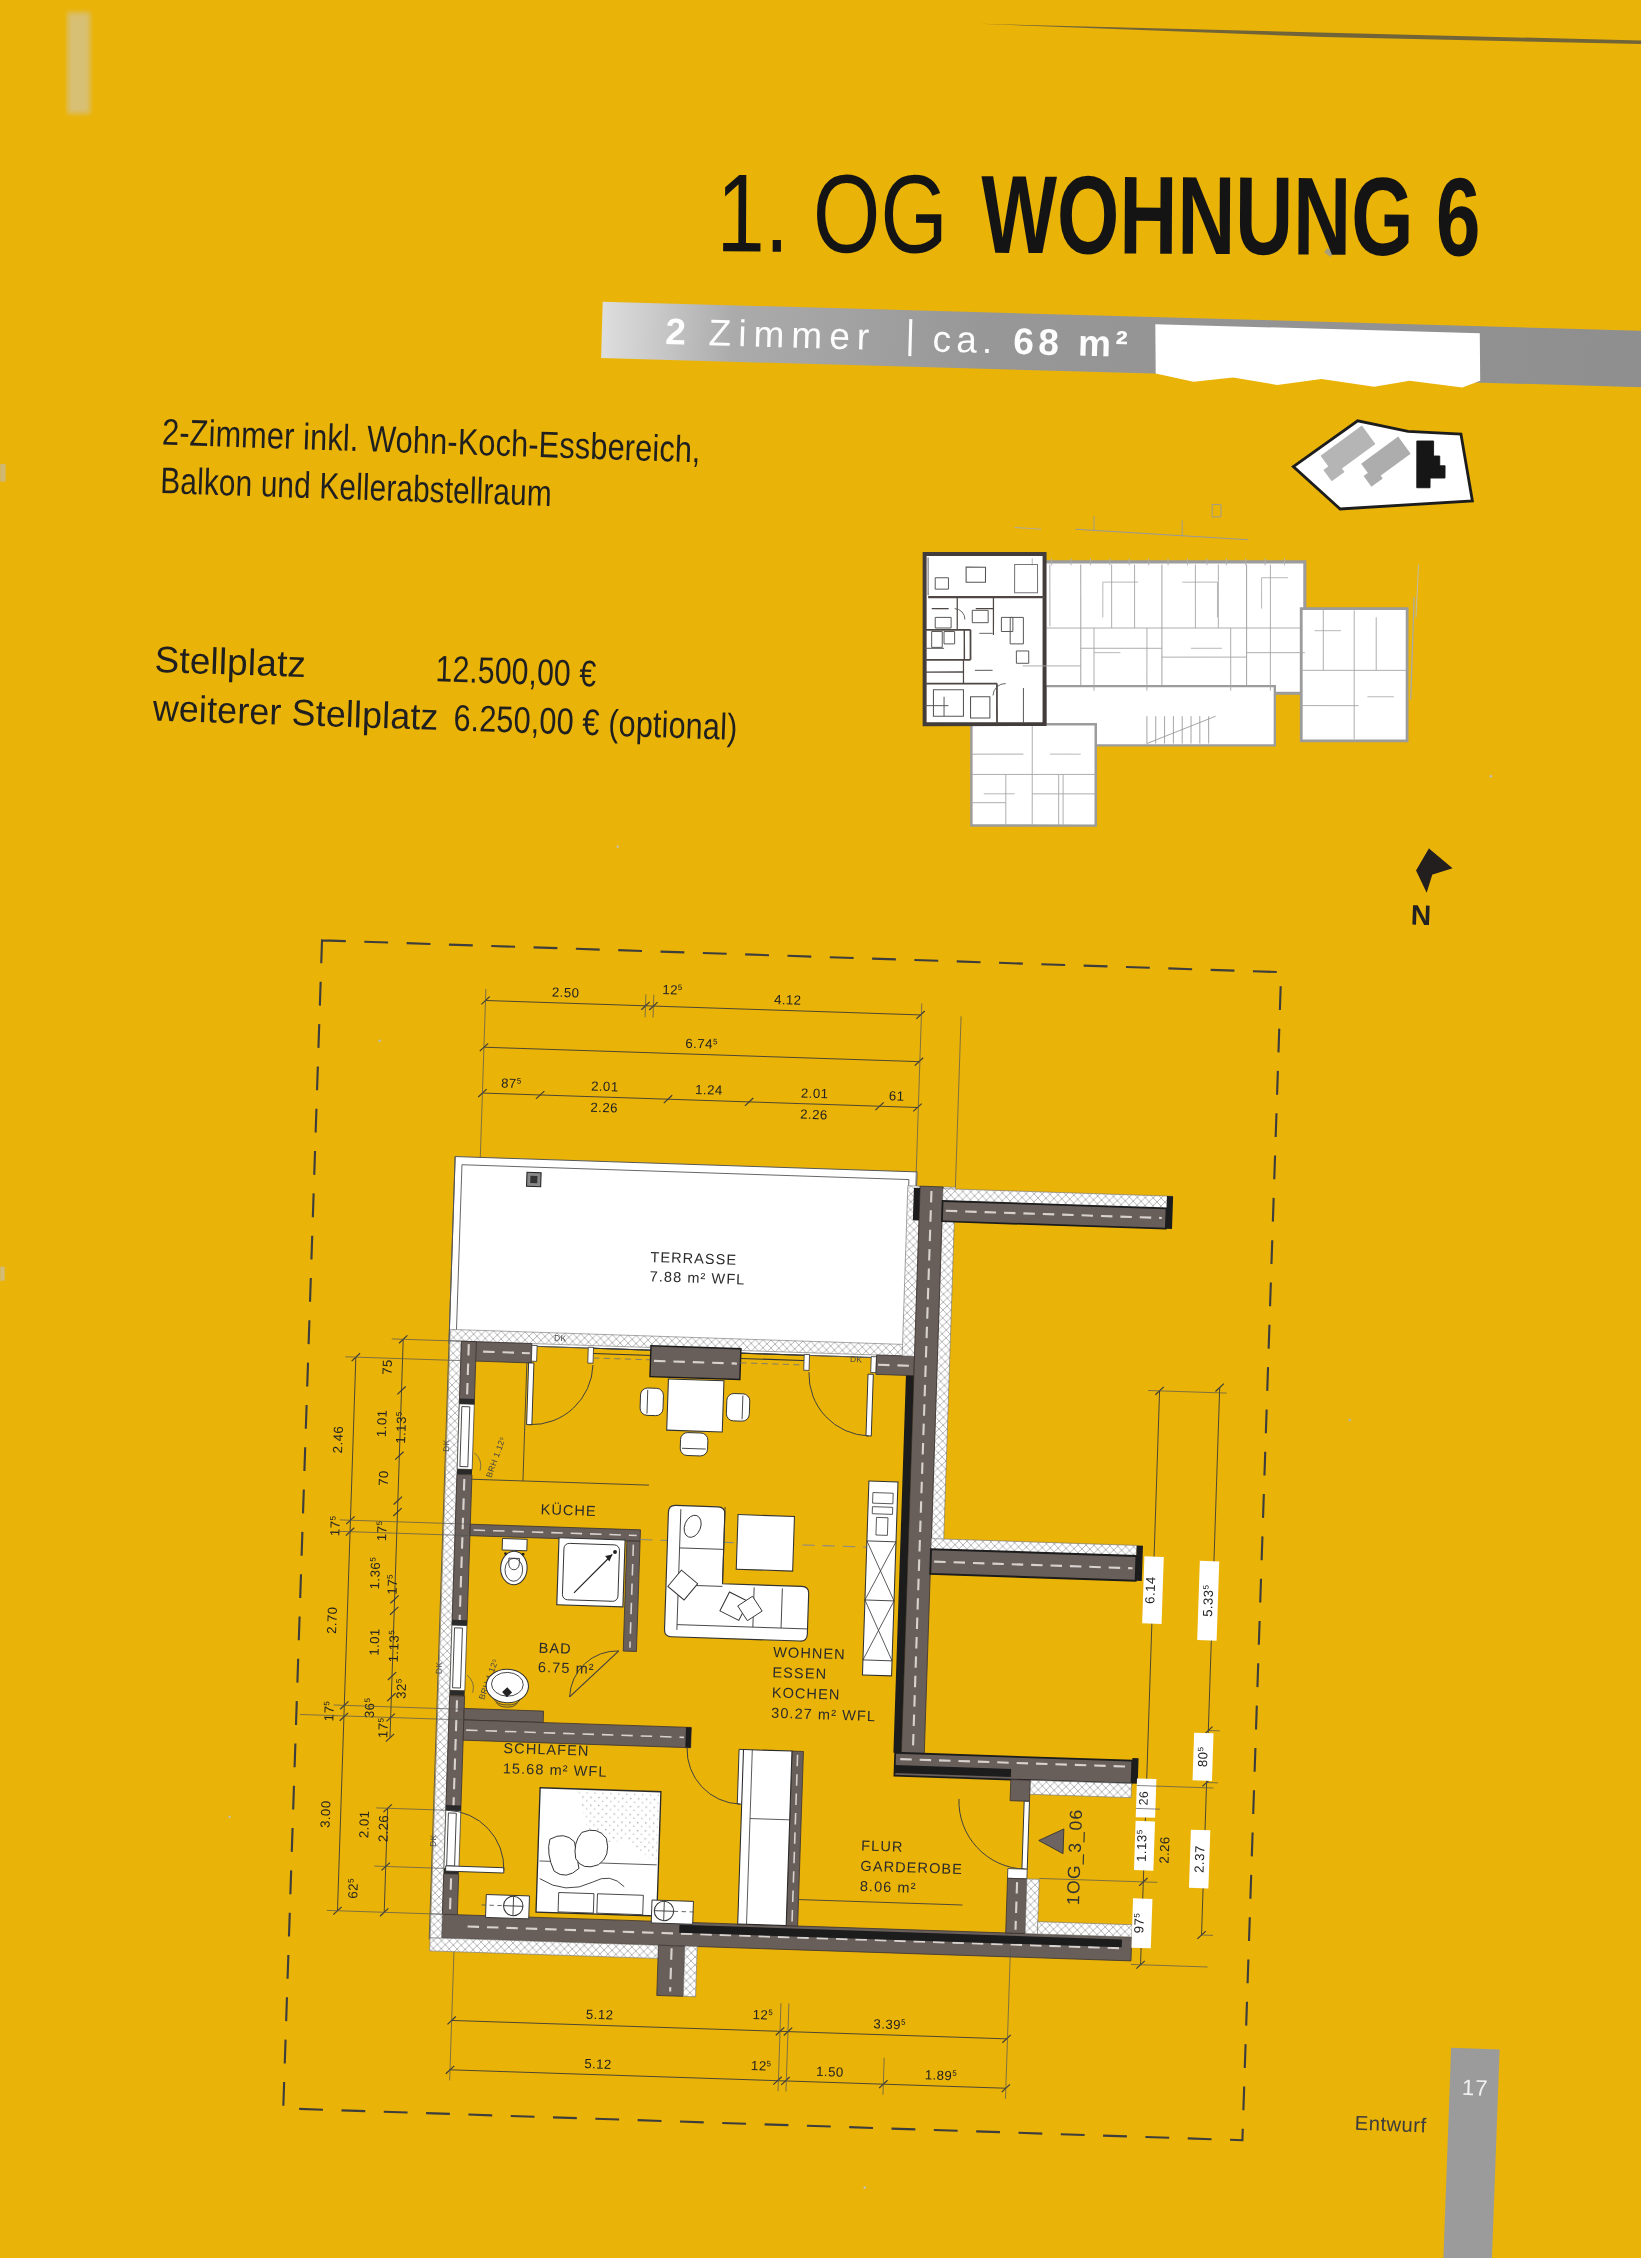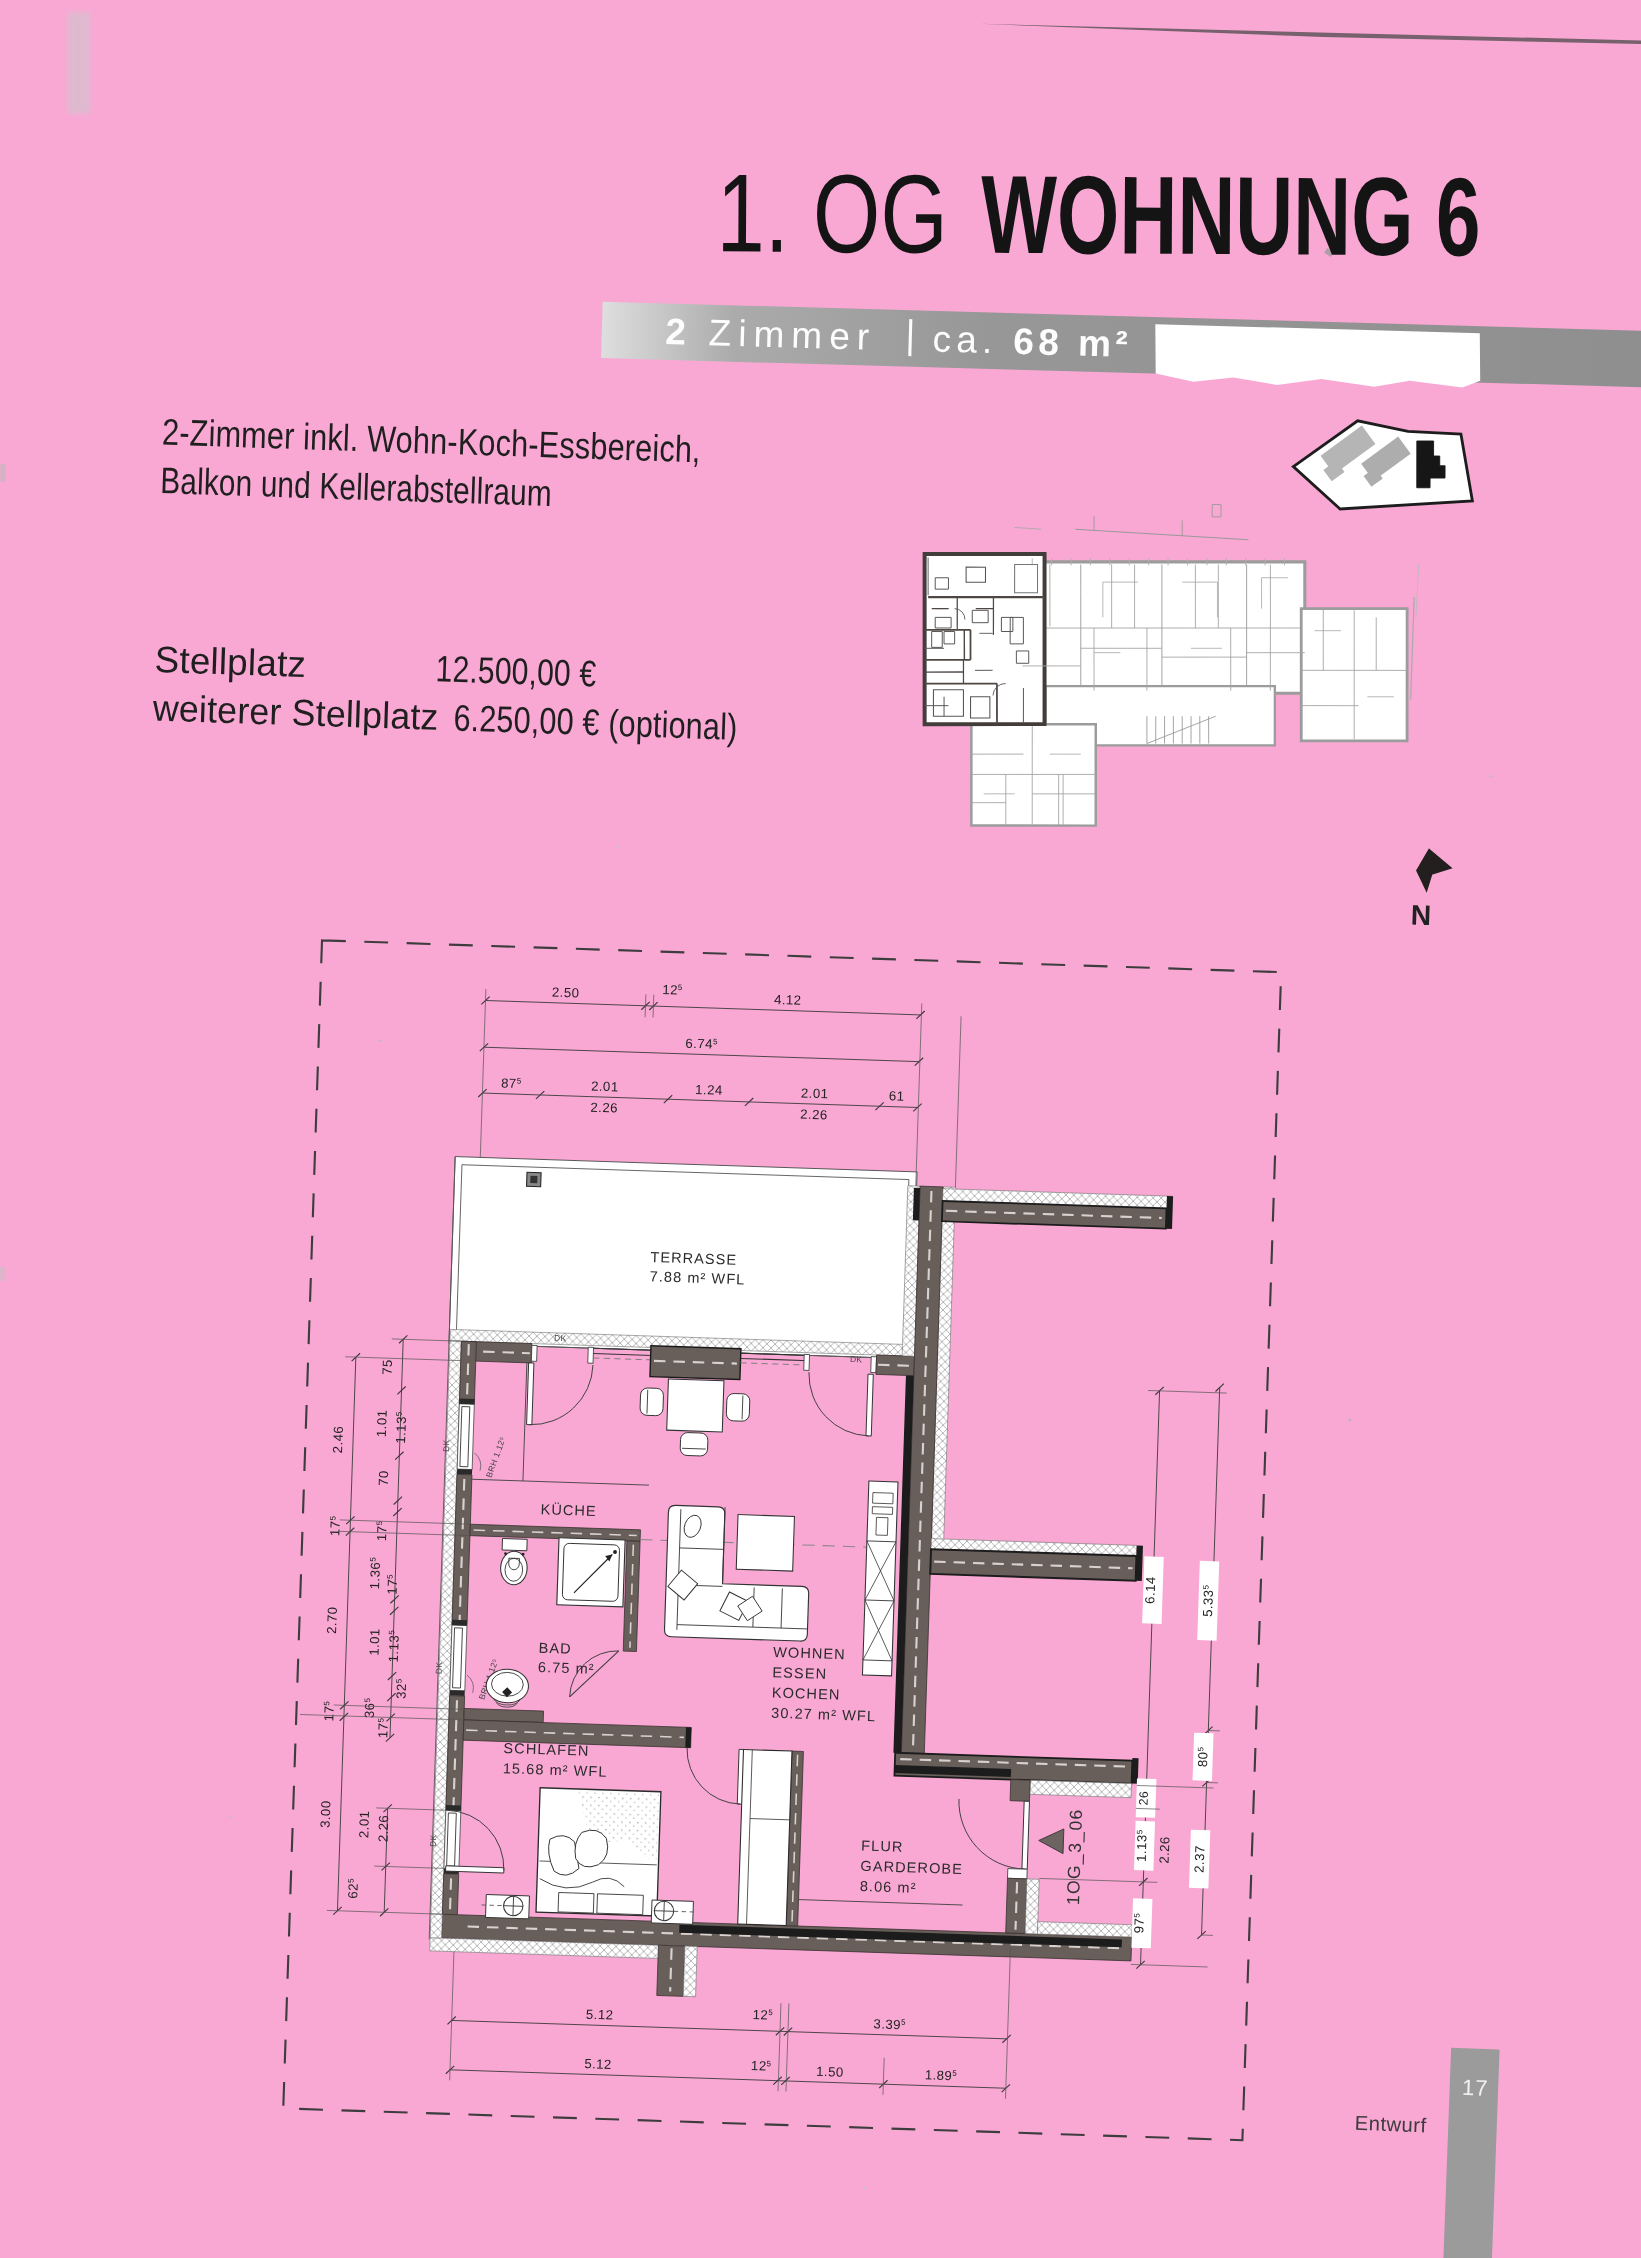--- a/index.html
+++ b/index.html
@@ -1,14 +1,14 @@
 <!DOCTYPE html>
 <html style="font-size:14px"><head><meta charset="utf-8"><style>
 html,body{margin:0;padding:0;background:#ffffff;}
-#page{position:relative;width:1642px;height:2258px;background:#f9a8d4;overflow:hidden;
+#page{position:relative;width:1642px;height:2258px;background:#eab308;overflow:hidden;
 font-family:"Liberation Sans",sans-serif;}
 svg{position:absolute;top:0;left:0;}
 text{font-family:"Liberation Sans",sans-serif;}
 </style></head><body>
 <div id="page">
 <svg width="1642" height="2258" viewBox="0 0 1861 2560">
 <defs>
 <pattern id="xh" width="9" height="9" patternUnits="userSpaceOnUse">
   <rect width="9" height="9" fill="#ffffff"></rect>
   <path d="M0,9 L9,0 M0,0 L9,9" stroke="#8e8e8e" stroke-width="0.75"></path>

